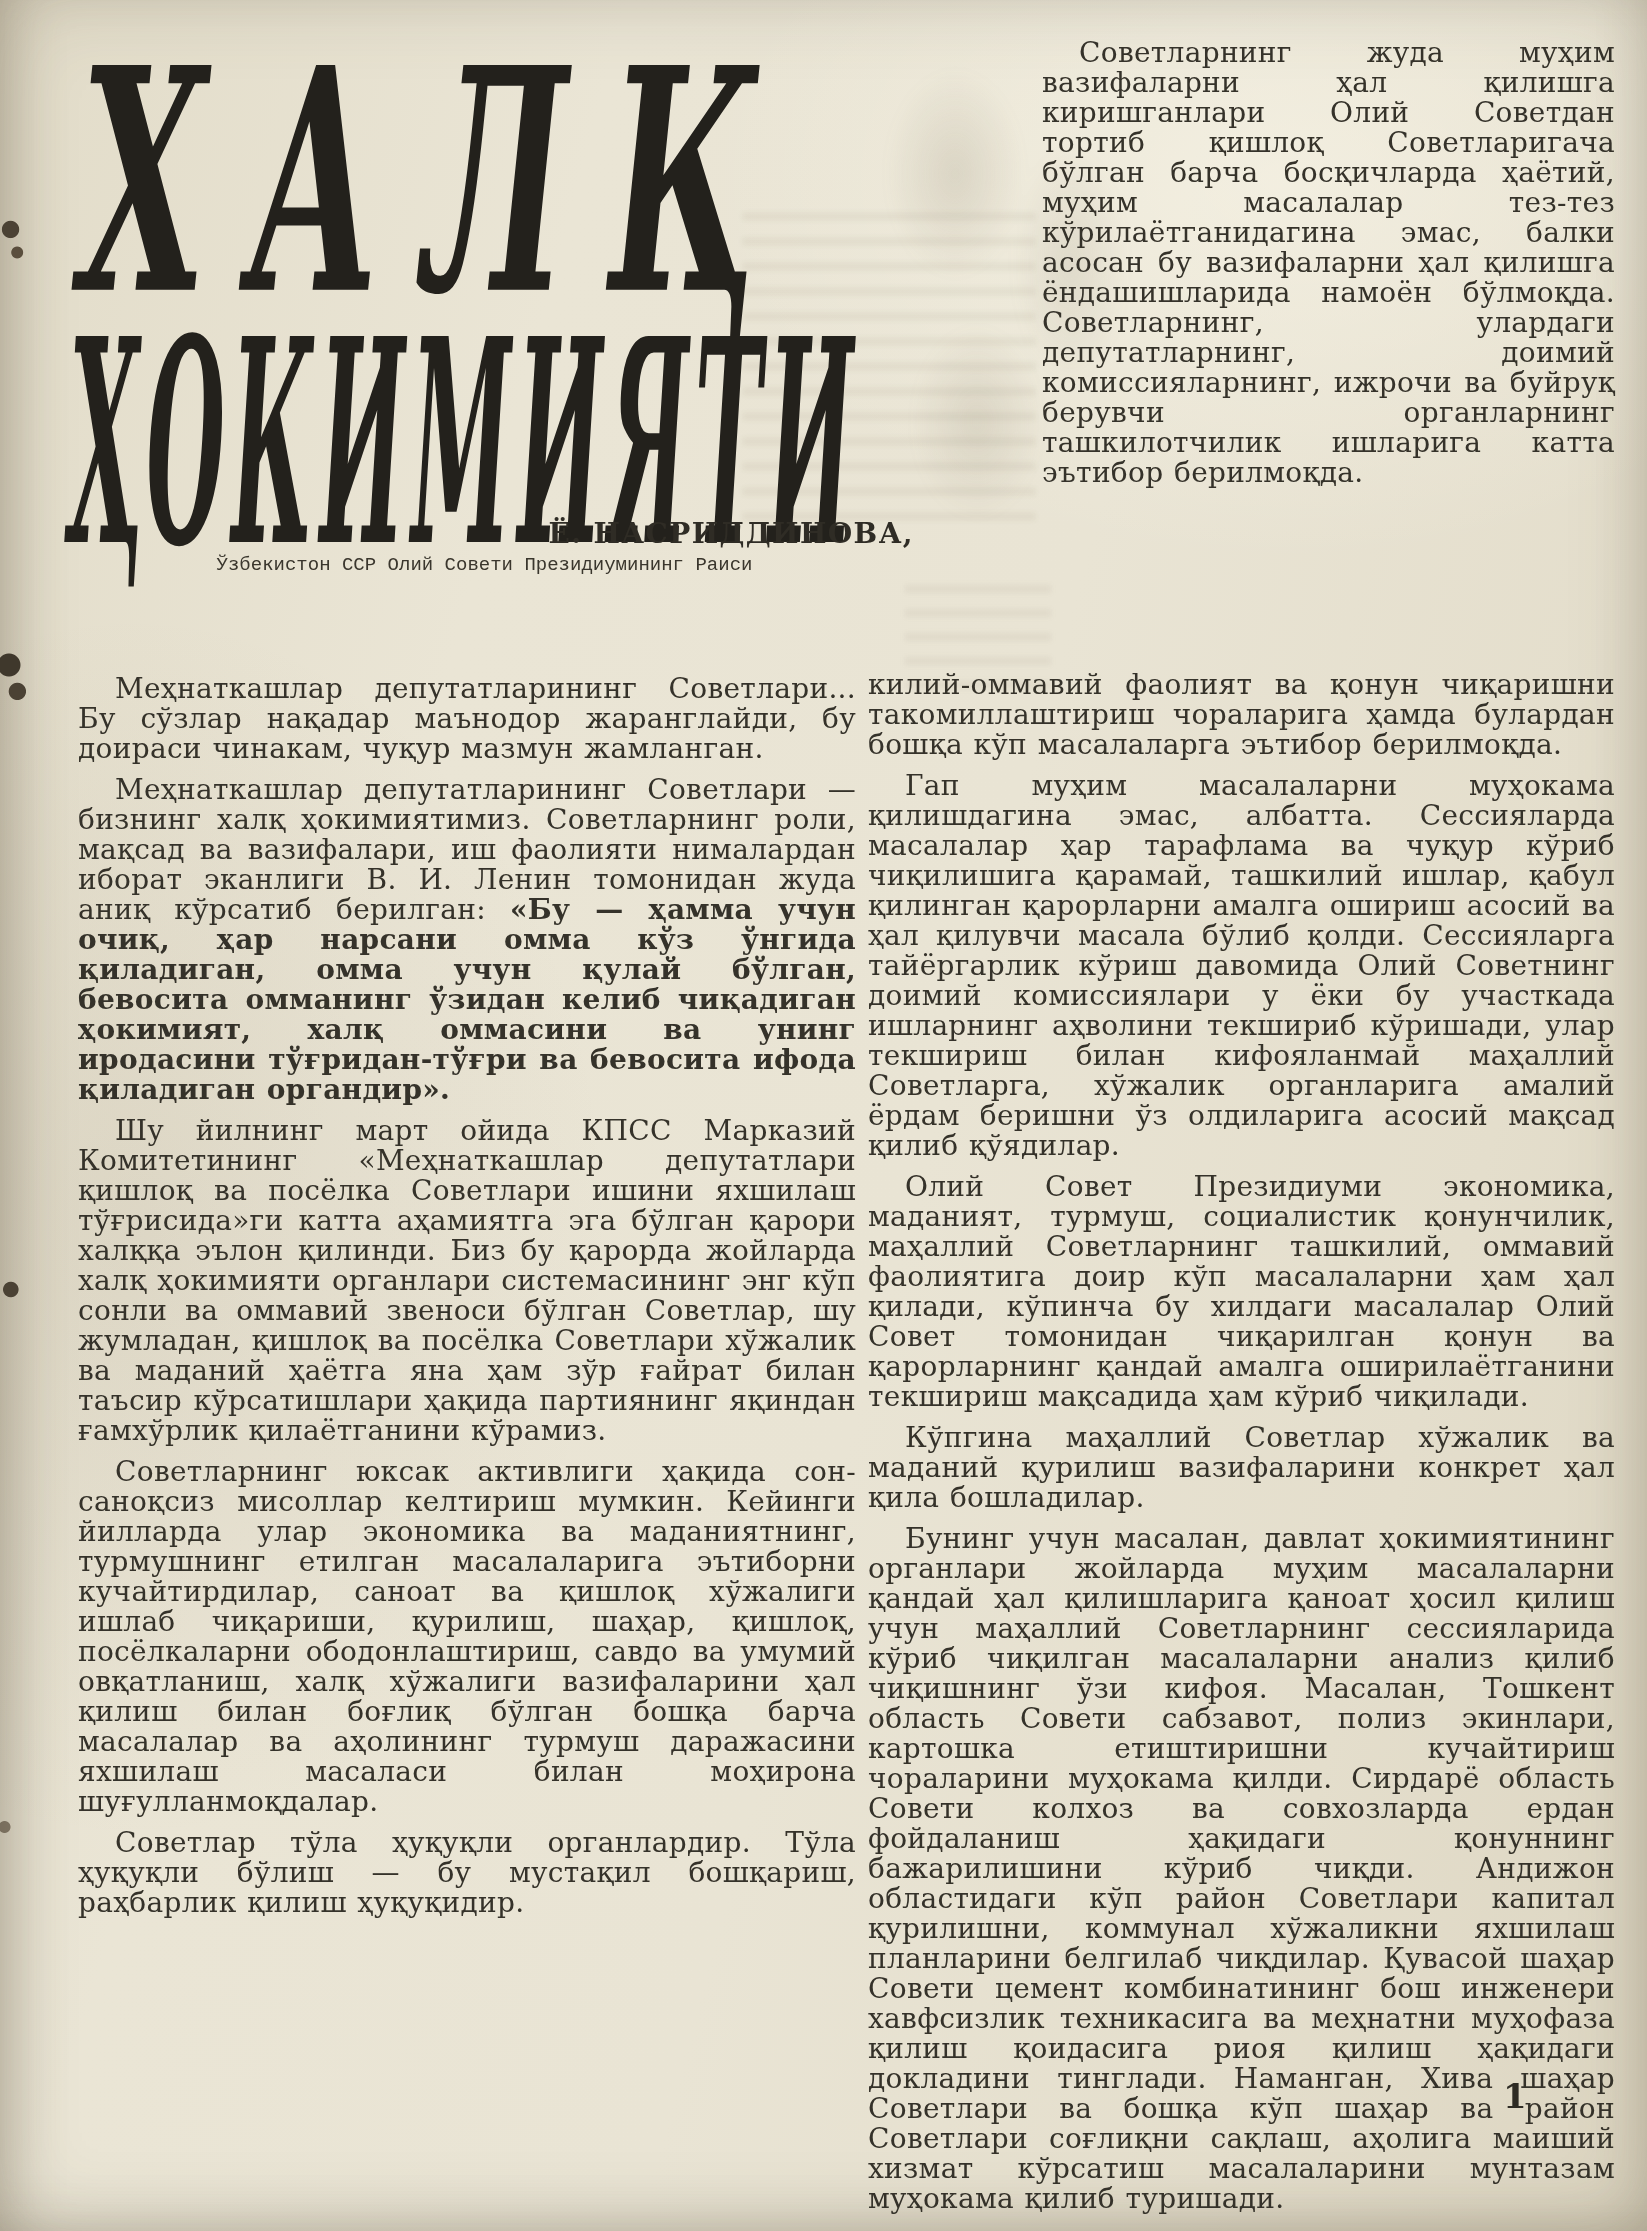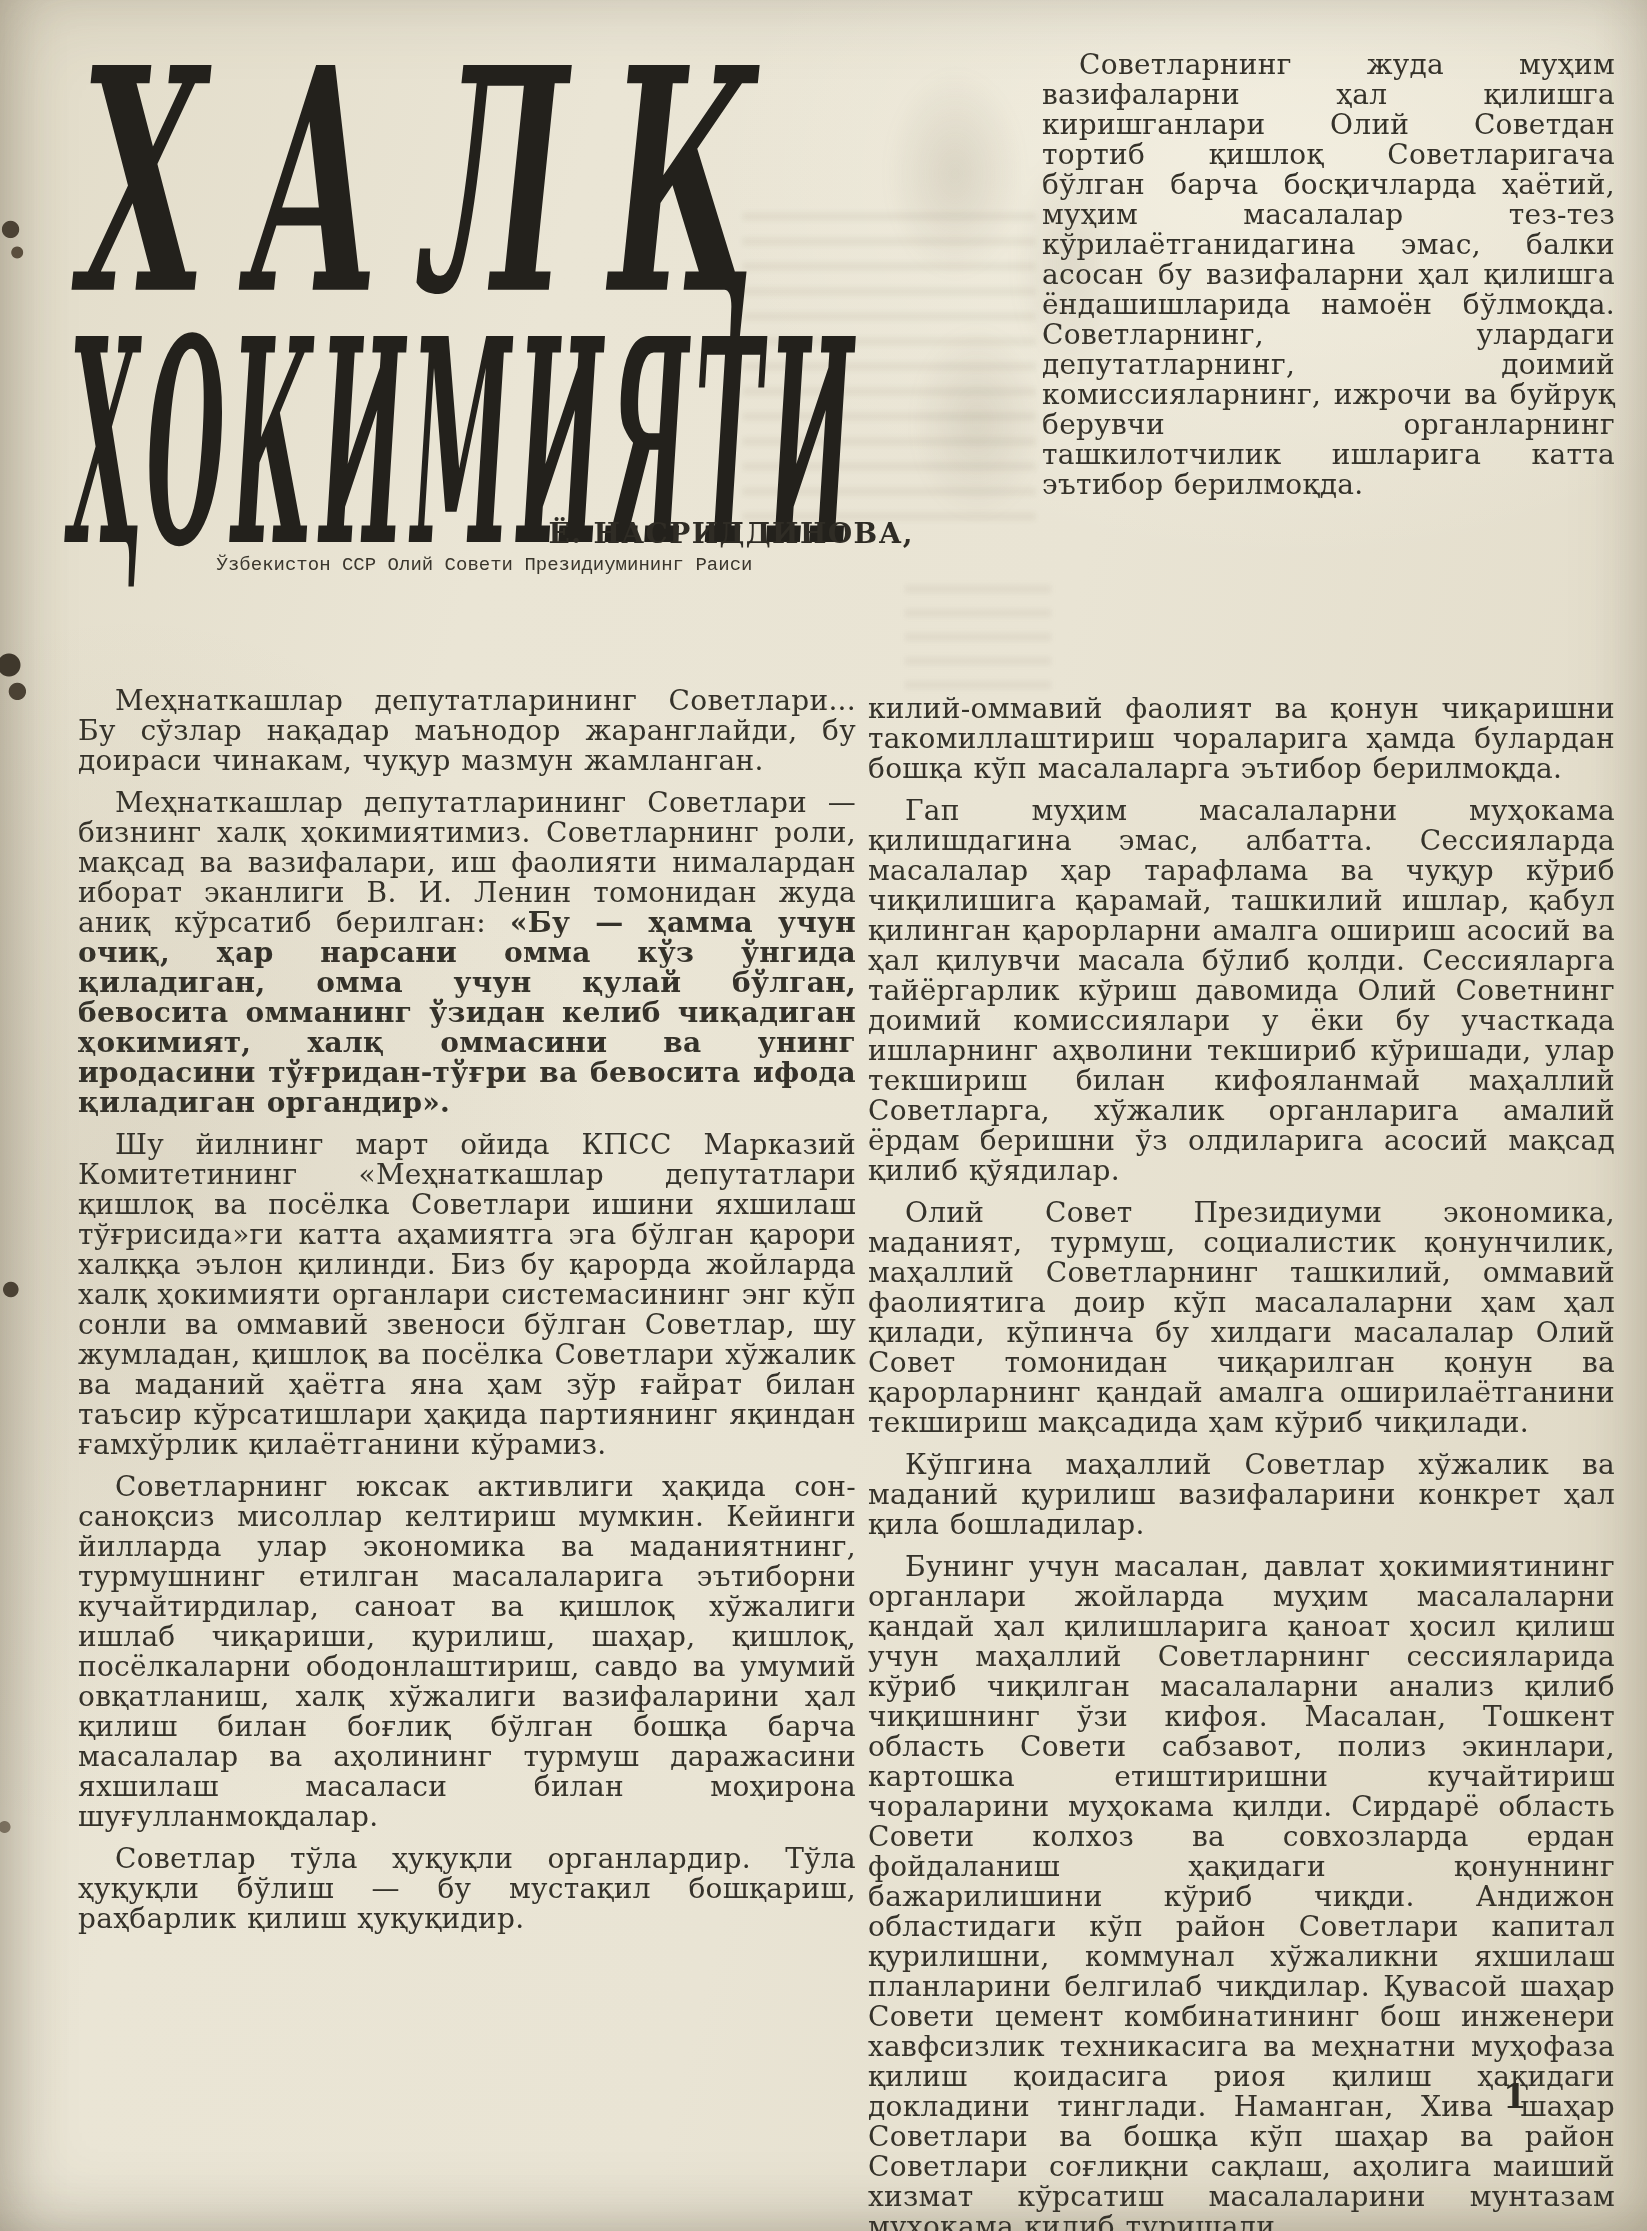--- a/index.html
+++ b/index.html
@@ -22,21 +22,21 @@
   .t2{left:0px;top:267px;font-size:205px;letter-spacing:.07em;transform:scale(.44,1.38);transform-origin:0 0;}
   
   .byline{position:absolute;left:55px;top:517px;width:859px;text-align:center;}
   .author{font-size:28px;font-weight:bold;letter-spacing:1.4px;color:#2f2c25;text-align:right;}
   .role{font-size:19px;margin-top:4px;color:#3a362d;font-family:Liberation Mono, monospace;}
   
   .col{position:absolute;font-size:28px;line-height:30px;text-align:justify;letter-spacing:0.3px;word-spacing:1.4px;}
   .col-left{left:78px;top:674px;width:778px;}
   .col-right{left:868px;top:38px;width:747px;}
   .rc-narrow{margin-left:174px;min-height:632px;}
-  .para{margin:12px 0 11px 0;text-indent:37px;}
+  .para{margin:0 0 11px 0;text-indent:37px;}
   .para.cont{text-indent:0;}
   .bold{font-weight:bold;}
   
   .page-number{position:absolute;left:1503px;top:2076px;font-size:34px;font-weight:bold;color:#2e2b24;}
   
   .ghost{position:absolute;pointer-events:none;}
   .ghost-title{
     left:873px;top:64px;width:274px;height:498px;
     background:
       radial-gradient(ellipse 36% 30% at 30% 22%, rgba(118,107,84,.16), transparent 70%),

